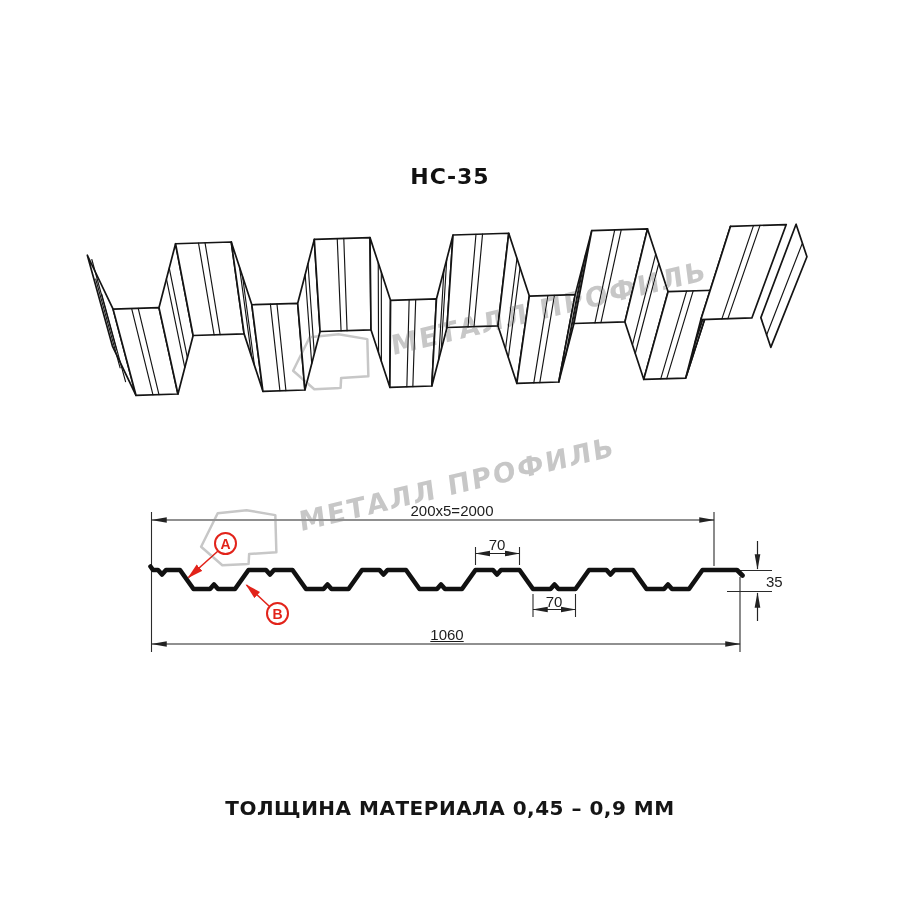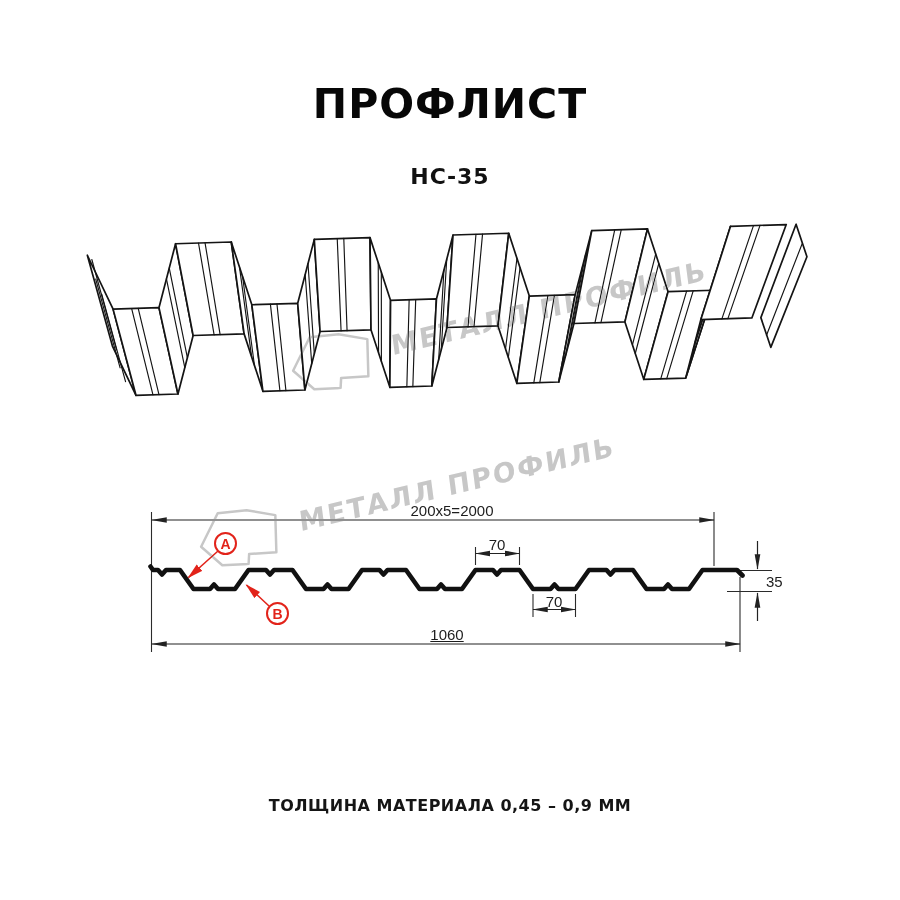--- a/index.html
+++ b/index.html
@@ -6,21 +6,21 @@
   #stage{position:relative;width:900px;height:900px;background:#fff;overflow:hidden;
          font-family:"Liberation Sans", sans-serif;}
   
   .title{position:absolute;left:0;right:0;top:80px;text-align:center;
          font-family:"DejaVu Sans", sans-serif;font-weight:800;font-size:41px;
          letter-spacing:1px;color:#070707;z-index:6;}
   .subtitle{position:absolute;left:0;right:0;top:135px;text-align:center;
          font-family:"DejaVu Sans", sans-serif;font-weight:600;font-size:22px;
          letter-spacing:1px;color:#111;z-index:6;margin-top:29px;}
   .footer-note{position:absolute;left:0;right:0;top:796px;text-align:center;
-         font-family:"DejaVu Sans", sans-serif;font-weight:600;font-size:16px;
+         font-family:"DejaVu Sans", sans-serif;font-weight:600;font-size:20px;
          letter-spacing:.5px;color:#151515;z-index:6;}
   
   .wm{position:absolute;display:flex;align-items:center;gap:14px;
       color:#c7c7c7;font-family:"DejaVu Sans", sans-serif;font-weight:bold;
       font-size:27px;letter-spacing:2px;white-space:nowrap;
       transform:rotate(-13.5deg);transform-origin:0 50%;
       mix-blend-mode:darken;z-index:4;}
   .wm .wm-text{transform:skewX(-6deg);}
   .wm svg{display:block;}
   #wm1{left:288px;top:339px;}
@@ -43,21 +43,20 @@
           font-family:"Liberation Sans", sans-serif;font-weight:bold;font-size:14px;
           display:flex;align-items:center;justify-content:center;z-index:6;background:transparent;}
   #markerA{left:214px;top:532px;}
   #markerB{left:266px;top:602px;}
 </style>
 </head>
 <body>
 
 <div id="stage">
 
-  <div class="title">ПРОФЛИСТ</div>
   <div class="subtitle">НС-35</div>
 
   <svg id="art" width="900" height="900" viewBox="0 0 900 900">
     <defs>
       <marker id="dimArrow" viewBox="0 0 12 5" refX="11.4" refY="2.5" markerWidth="13" markerHeight="5.4" orient="auto-start-reverse">
         <path d="M0,0.3 L12,2.5 L0,4.7 Z" fill="#222"></path>
       </marker>
       <marker id="redArrow" viewBox="0 0 10 6" refX="9.2" refY="3" markerWidth="10" markerHeight="6" orient="auto">
         <path d="M0,0.4 L10,3 L0,5.6 Z" fill="#e2231a"></path>
       </marker>

